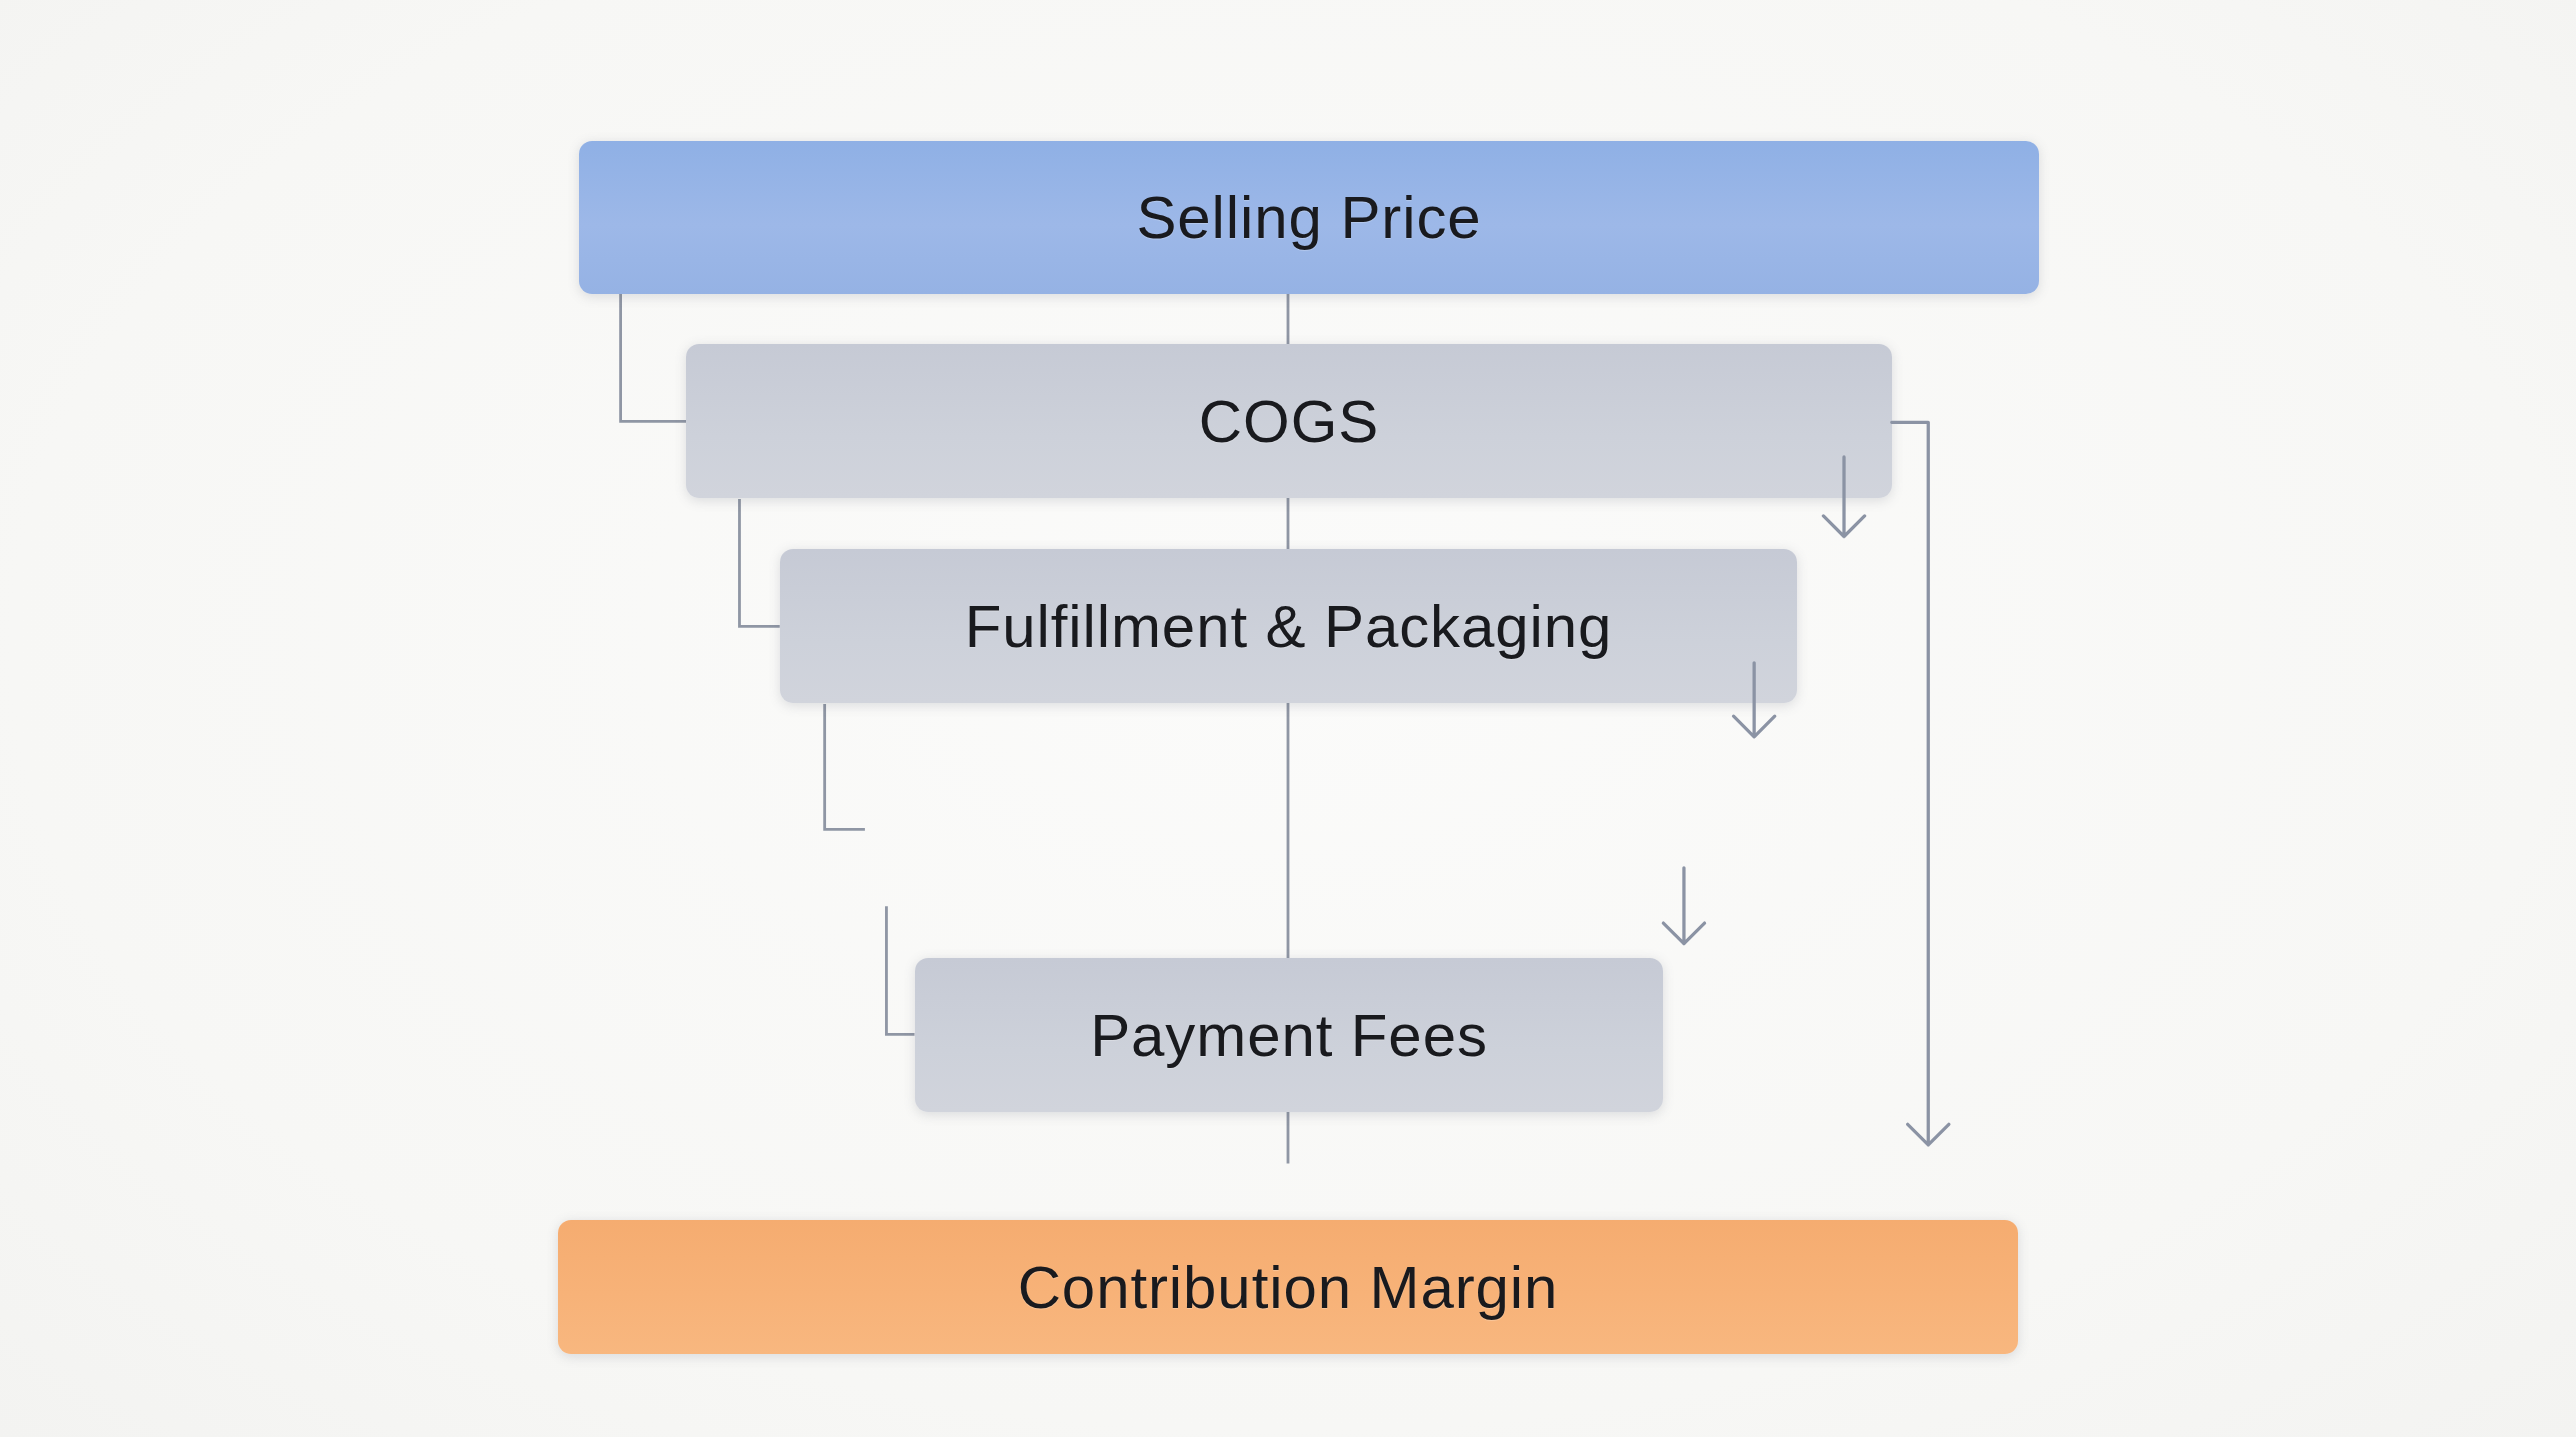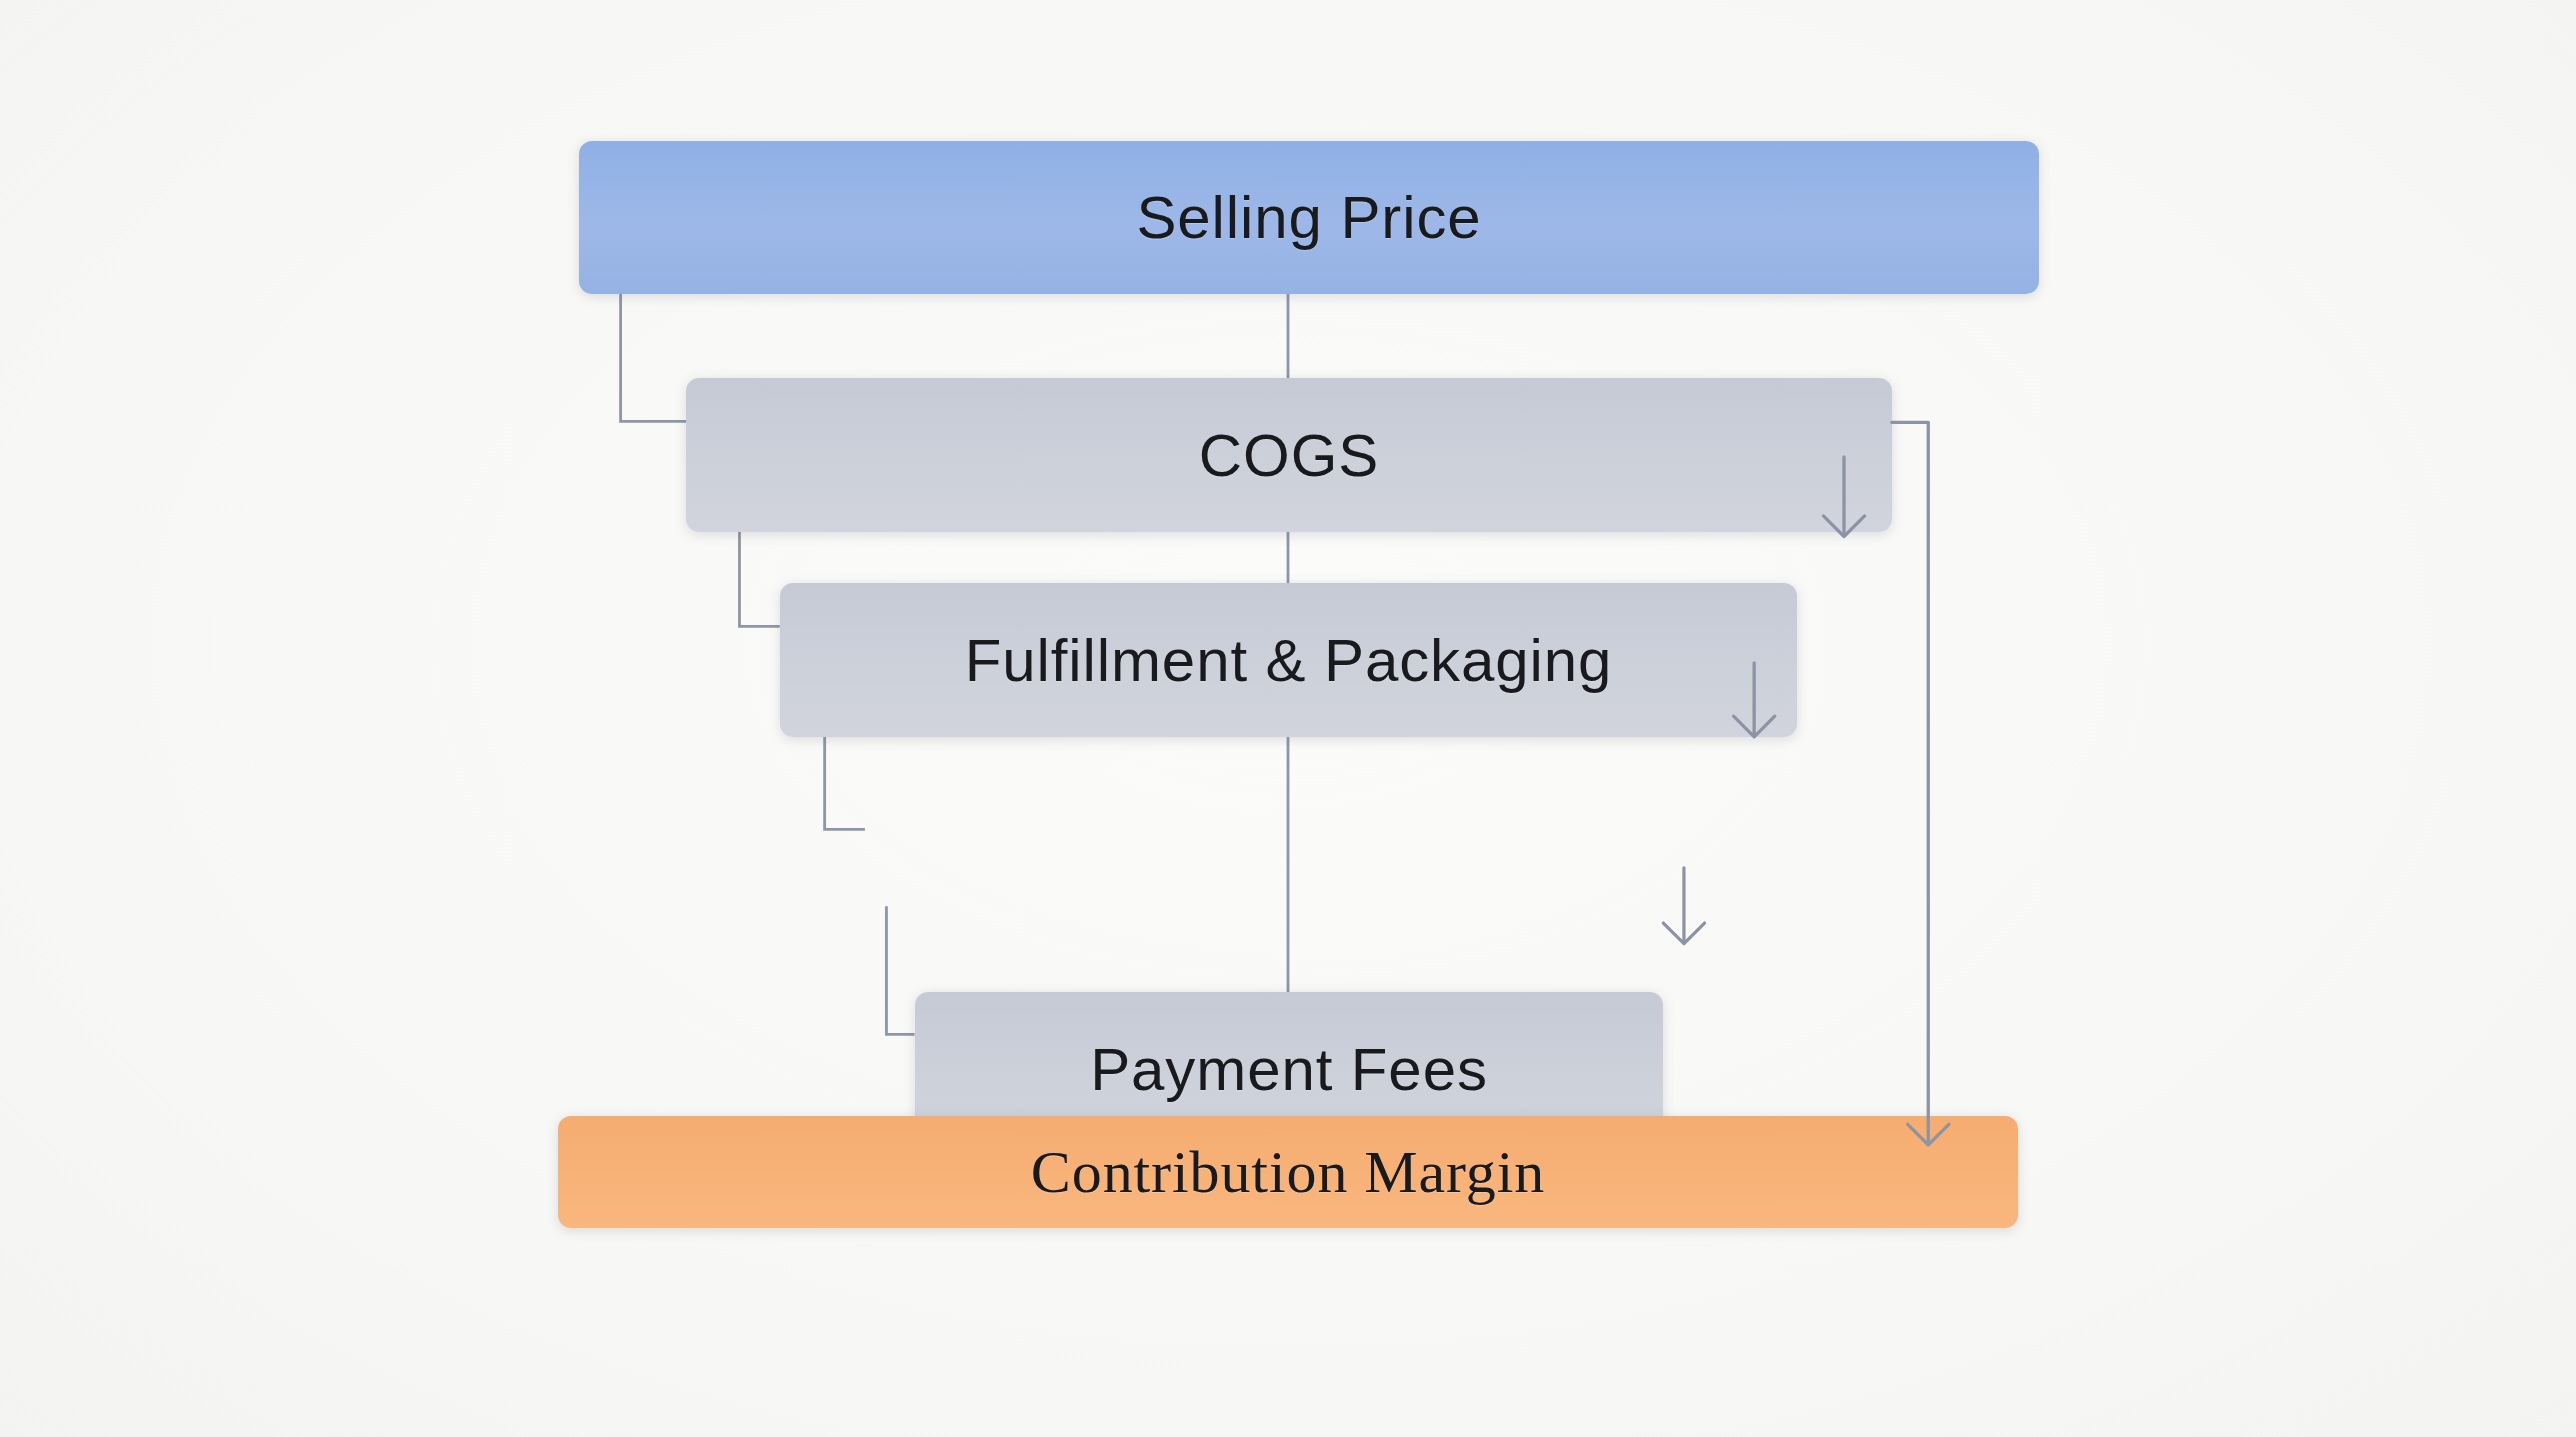--- a/index.html
+++ b/index.html
@@ -15,28 +15,28 @@
   .over{z-index:3;}
   .node{
     position:absolute;z-index:2;
     display:flex;align-items:center;justify-content:center;
     border-radius:13px;
     font-size:60px;font-weight:400;letter-spacing:0.9px;color:#191a1e;
     box-shadow:0 2.8px 11.2px rgba(90,95,110,0.18);
     text-shadow:0 0.9px 0.9px rgba(255,255,255,0.25);
   }
   .node-blue{background:linear-gradient(180deg,#8fb0e5 0%,#9db8e8 55%,#95b2e4 100%);margin-left:21px;}
-  .node-gray{background:linear-gradient(180deg,#c6cad5 0%,#cdd1da 60%,#d1d4dc 100%);margin-top:34px;}
+  .node-gray{background:linear-gradient(180deg,#c6cad5 0%,#cdd1da 60%,#d1d4dc 100%);}
   .node-orange{background:linear-gradient(180deg,#f5ac70 0%,#f7b278 55%,#f8b77f 100%);}
   #n1{left:558px;top:141px;width:1460px;height:153px;}
   #n2{left:686px;top:344px;width:1206px;height:154px;}
   #n3{left:780px;top:549px;width:1017px;height:154px;}
   #n4{left:865px;top:754px;width:851px;height:153px;}
   #n5{left:915px;top:958px;width:748px;height:154px;}
-  #n6{left:558px;top:1116px;width:1460px;height:112px;font-family:Liberation Serif, serif;}
+  #n6{left:558px;top:1220px;width:1460px;height:134px;}
   .conn{stroke:#8f96a4;stroke-width:3;fill:none;}
   .arrow{stroke:#8b93a4;stroke-width:3.5;fill:none;stroke-linecap:round;stroke-linejoin:round;}
 </style>
 </head>
 <body>
 
 <div class="stage">
 
   <svg class="layer under" viewBox="0 0 2752 1536" xmlns="http://www.w3.org/2000/svg">
     <path class="conn" d="M1376 314 L1376 1243"></path>

